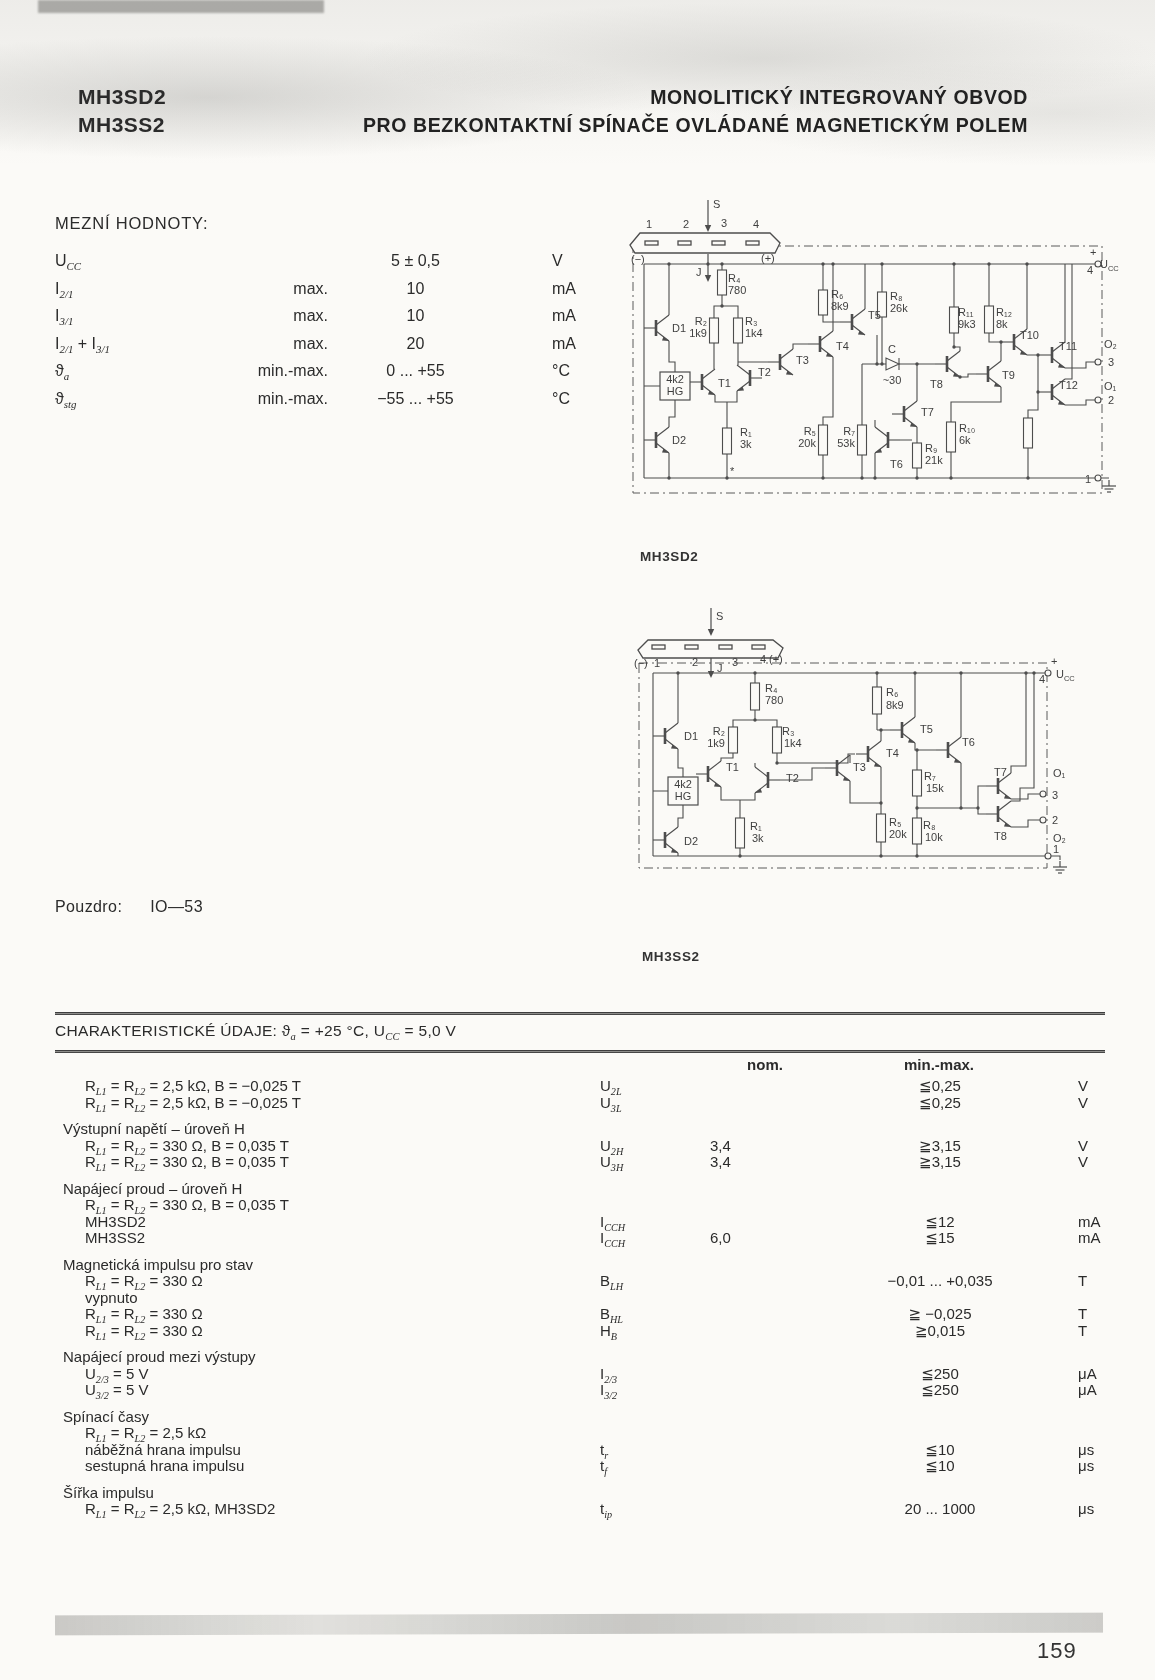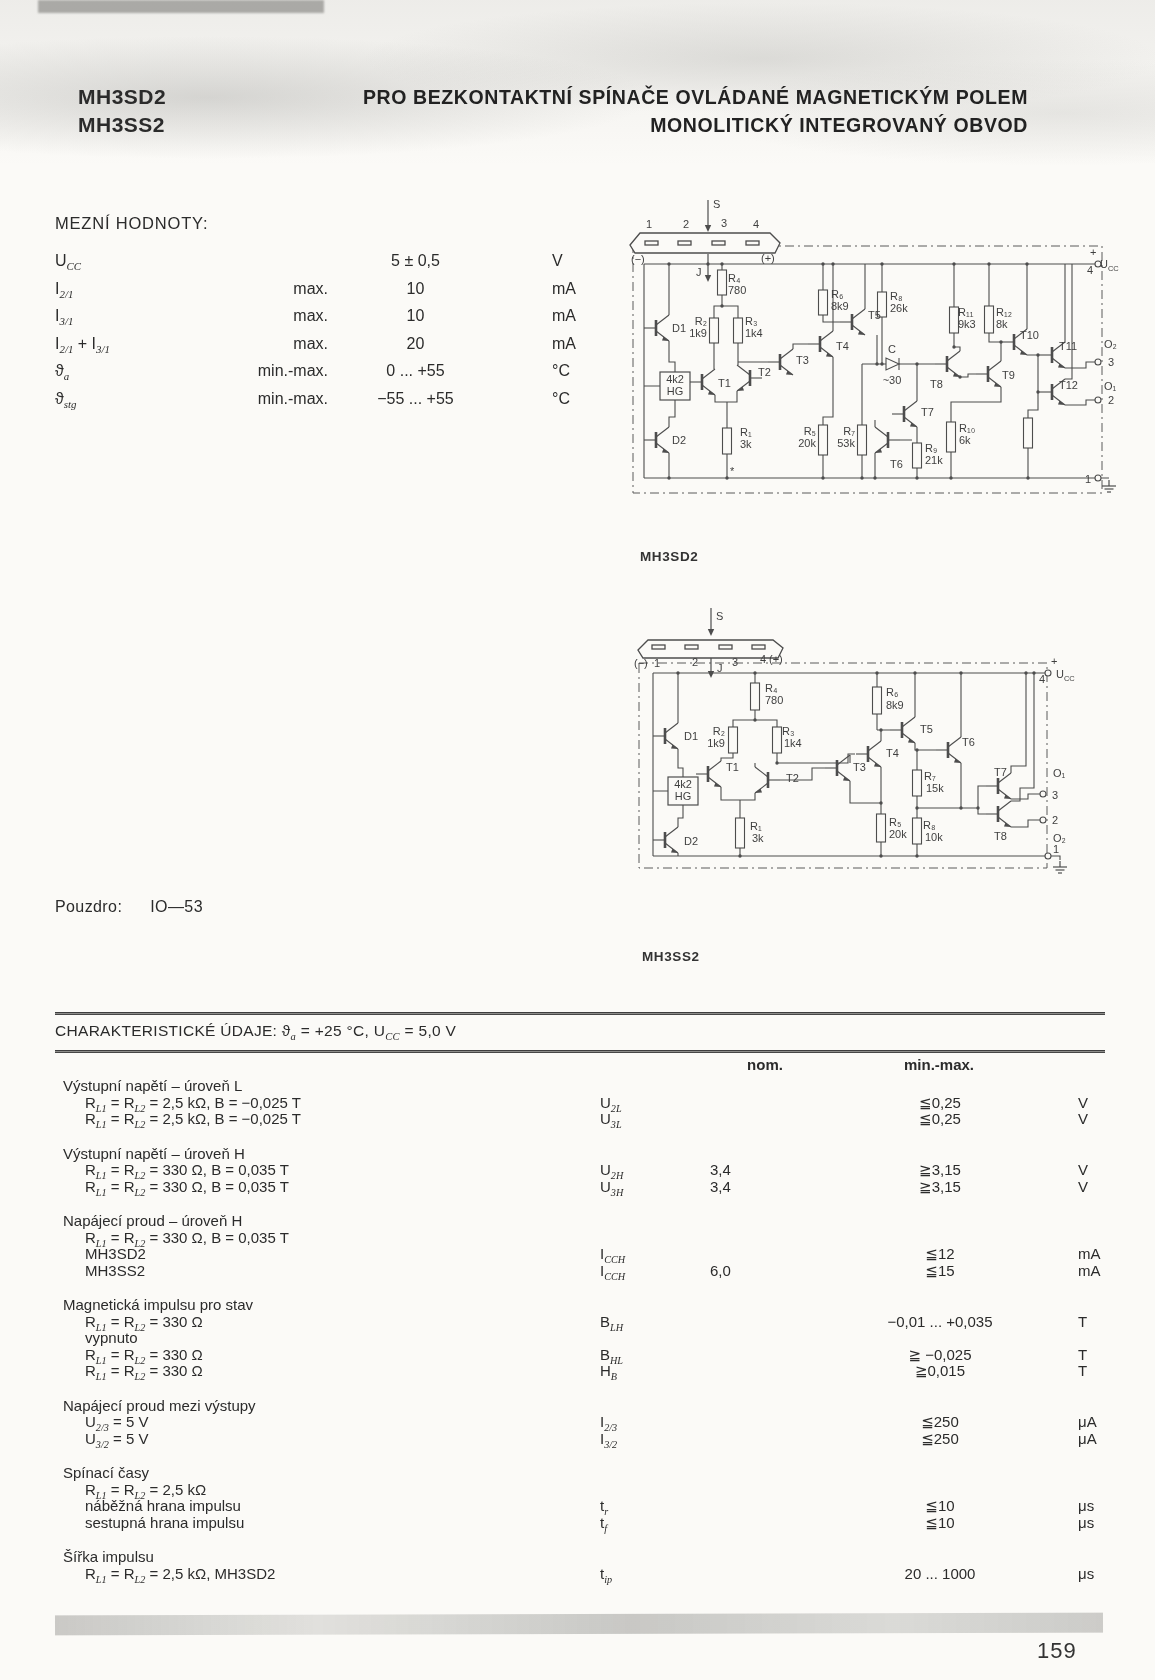--- a/index.html
+++ b/index.html
@@ -40,42 +40,42 @@
   #pouzdro .val{margin-left:28px;}
   
   #chars{left:55px;top:1012px;width:1050px;}
   .rule{position:absolute;left:0;width:1050px;height:3px;
     background:linear-gradient(180deg,#3e3e3e 0 35%, #8d8d8a 36% 58%, #474747 59% 100%);}
   #chars-heading{position:absolute;left:0;top:10px;font-size:15.5px;letter-spacing:.3px;}
   #chars-colhead{position:absolute;left:0;top:44px;height:18px;width:1050px;font-size:15px;font-weight:bold;}
   #col-nom{position:absolute;left:660px;width:100px;text-align:center;}
   #col-mm{position:absolute;left:794px;width:180px;text-align:center;}
   #chars-body{position:absolute;left:0;top:66px;width:1050px;}
-  .c-title{font-size:15px;height:16.5px;line-height:16.5px;padding-left:8px;margin-top:18px;}
+  .c-title{font-size:15px;height:16.5px;line-height:16.5px;padding-left:8px;margin-top:10px;}
   .c-title:first-child{margin-top:0;}
   .c-line{display:grid;grid-template-columns:545px 110px 120px 220px 1fr;height:16.5px;line-height:16.5px;font-size:15px;}
   .c-text{padding-left:30px;}
   .c-nom{text-align:left;}
   .c-mm{text-align:center;}
   .c-unit{padding-left:28px;}
   #page-num{left:1037px;top:1638px;font-size:22px;color:#333;letter-spacing:1px;}
 </style>
 </head>
 <body>
 
 <div class="abs" id="top-strip"></div>
 <div class="abs" id="top-wash"></div>
 
 <div class="abs" id="parts">
   <div>MH3SD2</div>
   <div>MH3SS2</div>
 </div>
 <div class="abs" id="title">
+  <div>MONOLITICKÝ INTEGROVANÝ OBVOD</div>
   <div>PRO BEZKONTAKTNÍ SPÍNAČE OVLÁDANÉ MAGNETICKÝM POLEM</div>
-  <div>MONOLITICKÝ INTEGROVANÝ OBVOD</div>
 </div>
 
 <div class="abs" id="limits-heading">MEZNÍ HODNOTY:</div>
 <div class="abs" id="limits-rows">
     <div class="lim-row">
       <span class="lim-sym">U<sub>CC</sub></span>
       <span class="lim-cond"></span>
       <span class="lim-val">5 ± 0,5</span>
       <span class="lim-unit">V</span>
     </div>
@@ -437,21 +437,20 @@
 
 <div class="abs" id="chars">
   <div class="rule" style="top:0"></div>
   <div id="chars-heading">CHARAKTERISTICKÉ ÚDAJE: ϑ<sub>a</sub> = +25 °C, U<sub>CC</sub> = 5,0 V</div>
   <div class="rule" style="top:38px"></div>
   <div id="chars-colhead">
     <span id="col-nom">nom.</span>
     <span id="col-mm">min.-max.</span>
   </div>
   <div id="chars-body">
-      <div class="c-title">Výstupní napětí – úroveň L</div>
       <div class="c-line">
         <span class="c-text">R<sub>L1</sub> = R<sub>L2</sub> = 2,5 kΩ, B = −0,025 T</span>
         <span class="c-sym">U<sub>2L</sub></span>
         <span class="c-nom"></span>
         <span class="c-mm">≦0,25</span>
         <span class="c-unit">V</span>
       </div>
       <div class="c-line">
         <span class="c-text">R<sub>L1</sub> = R<sub>L2</sub> = 2,5 kΩ, B = −0,025 T</span>
         <span class="c-sym">U<sub>3L</sub></span>

